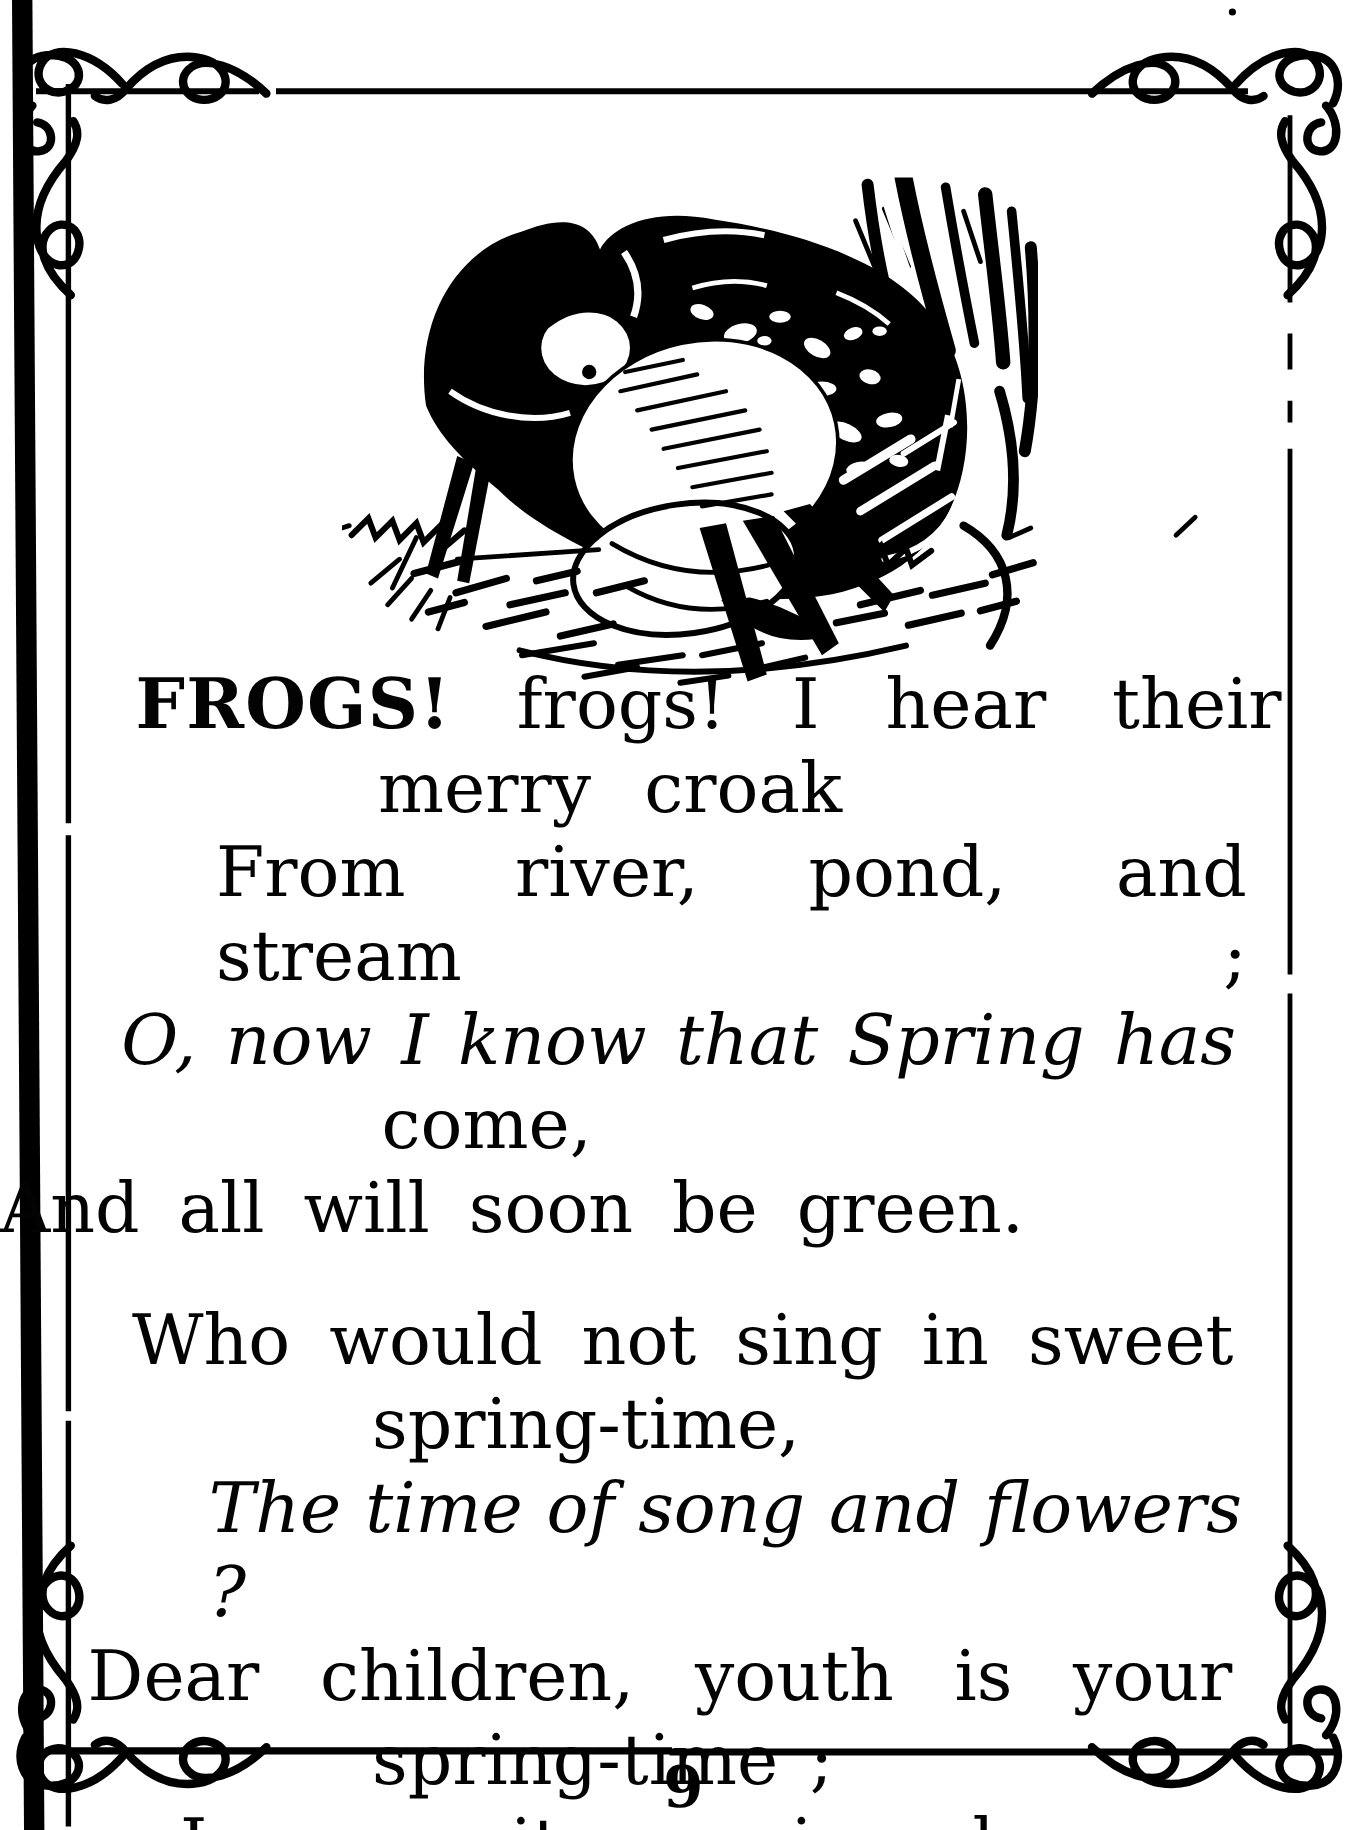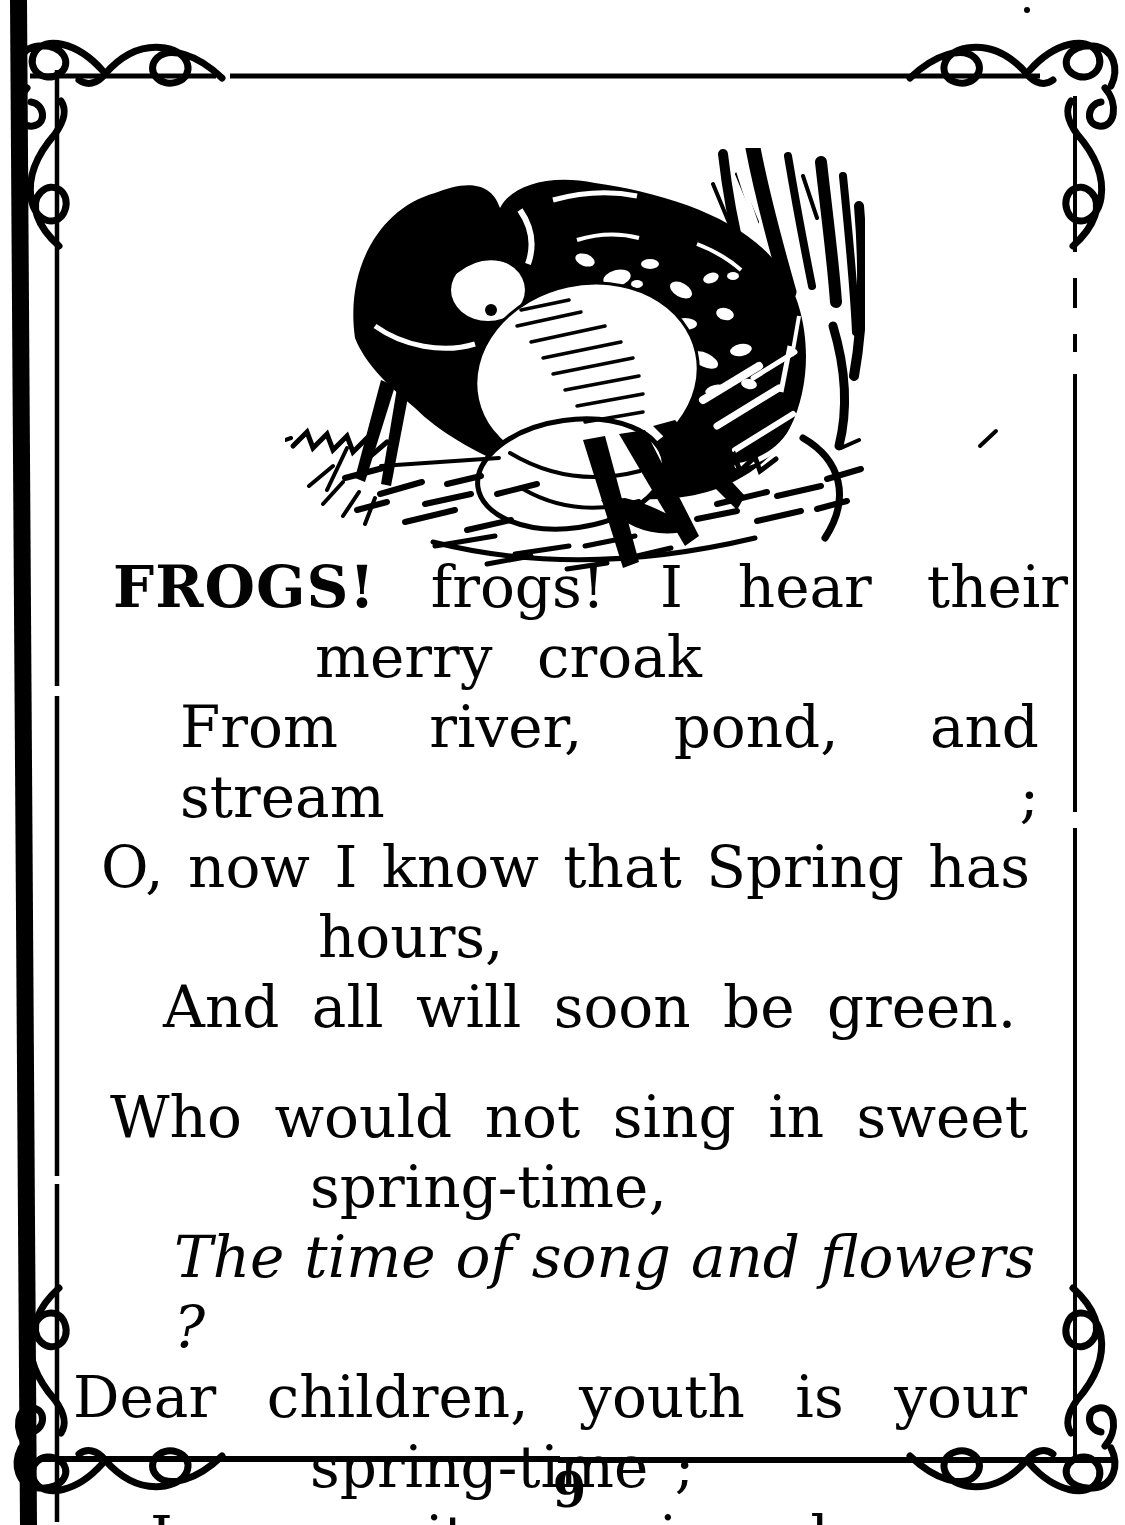--- a/index.html
+++ b/index.html
@@ -14,23 +14,23 @@
   .frog{position:absolute;left:285px;top:148px;width:580px;height:430px;}
 
   
   .poem{position:absolute;left:0;top:552px;right:0;color:#000;}
   .line{font-size:58px;line-height:70px;white-space:nowrap;color:#030303;}
   .just{text-align:justify;text-align-last:justify;white-space:normal;}
   .lead{font-weight:bold;letter-spacing:1px;}
   .l0{margin-left:113px;margin-right:57px;}
   .l1{margin-left:315px;word-spacing:26px;}
   .l2{margin-left:180px;margin-right:86px;}
-  .l3{margin-left:101px;margin-right:95px;}
+  .l3{margin-left:101px;margin-right:95px;font-style:italic;}
   .l4{margin-left:318px;}
-  .l5{margin-left:163px;word-spacing:14px;}
+  .l5{word-spacing:14px;}
   .l6{margin-left:110px;margin-right:97px;margin-top:40px;}
   .l7{margin-left:310px;word-spacing:4px;}
   .l8{margin-left:174px;margin-right:90px;font-style:italic;}
   .l9{margin-left:73px;margin-right:98px;}
   .l10{margin-left:310px;word-spacing:8px;}
   .l11{margin-left:150px;word-spacing:12px;}
 
   .pagenum{
     position:absolute;top:1462px;left:0;width:100%;text-align:center;
     font-size:48px;font-weight:bold;color:#000;padding-left:14px;box-sizing:border-box;
@@ -167,21 +167,21 @@
     <path d="M518,290 C556,312 566,350 540,390" stroke-width="7"></path>
     <path d="M0,292 l6,-2 M556,300 l18,-8" stroke-width="4"></path>
   </g>
 </svg>
 
 <div class="poem">
   <div class="line just l0"><span class="lead">FROGS!</span> <span>frogs! I hear their</span></div>
   <div class="line l1">merry croak</div>
   <div class="line just l2">From river, pond, and stream ;</div>
   <div class="line just l3">O, now I know that Spring has</div>
-  <div class="line l4">hours,</div>
+  <div class="line l4">come,</div>
   <div class="line l5">And all will soon be green.</div>
   <div class="line just l6">Who would not sing in sweet</div>
   <div class="line l7">spring-time,</div>
   <div class="line just l8">The time of song and flowers ?</div>
   <div class="line just l9">Dear children, youth is your</div>
   <div class="line l10">spring-time ;</div>
   <div class="line l11">Improve its precious hours.</div>
 </div>
 
 <div class="pagenum">9</div>

